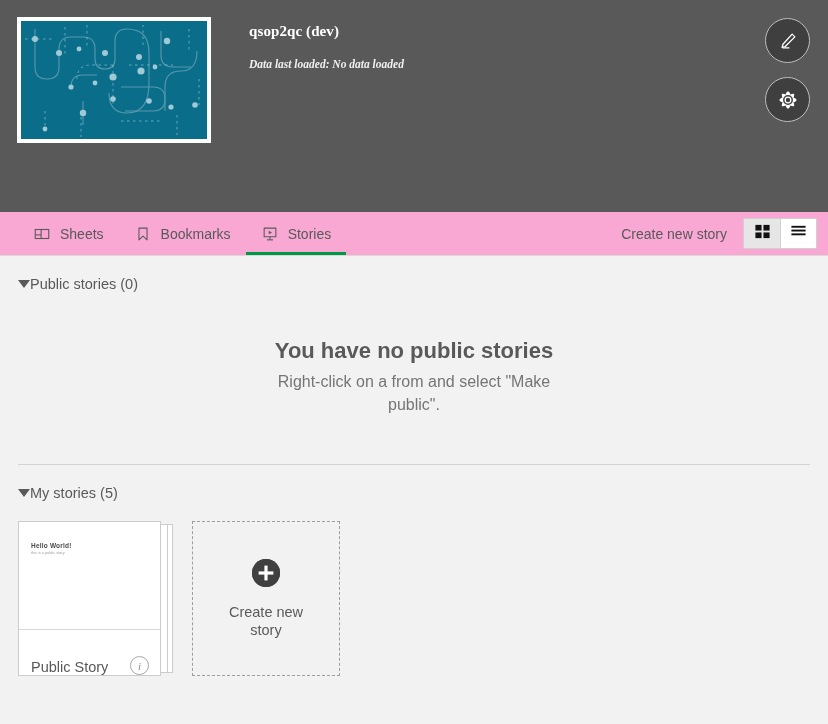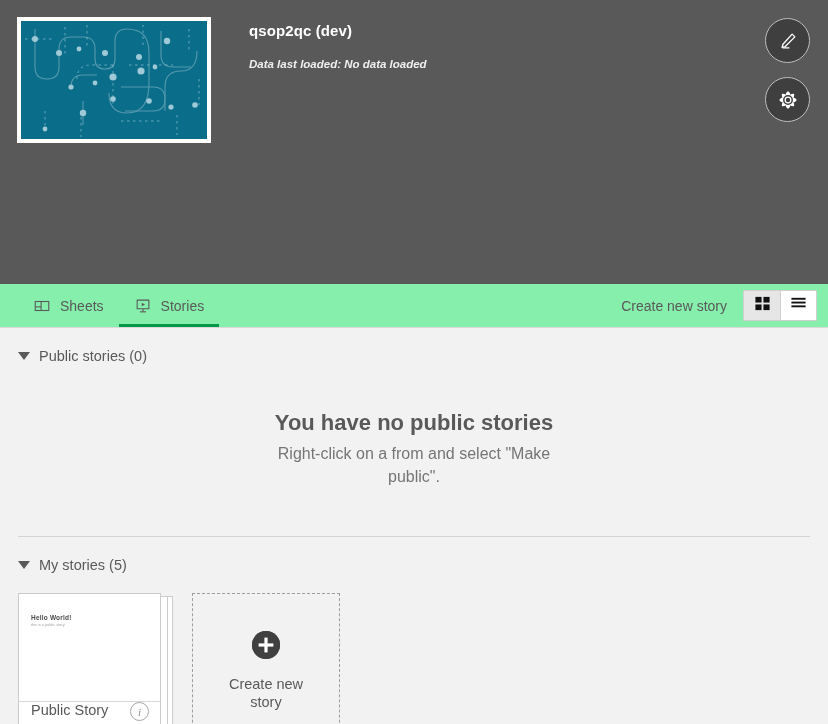--- a/index.html
+++ b/index.html
@@ -9,24 +9,25 @@
     height: 724px;
     overflow: hidden;
     font-family: "Liberation Sans", sans-serif;
     background: #f2f2f2;
   }
 
   
   .app-header {
     position: relative;
     width: 828px;
-    height: 284px;
+    height: 212px;
     background: #595959;
     padding: 17px 16px 0 17px;
     display: flex;
+    font-family: Liberation Serif, serif;
   }
 
   .thumb-frame {
     width: 194px;
     height: 126px;
     background: #ffffff;
     padding: 4px;
     flex: 0 0 auto;
   }
   .thumb-inner {
@@ -84,21 +85,21 @@
     justify-content: center;
     cursor: pointer;
   }
   .round-btn svg { display: block; }
 
   
   .tabbar {
     position: relative;
     width: 828px;
     height: 44px;
-    background: #86efac;
+    background: #f9a8d4;
     border-bottom: 1px solid #d9d9d9;
     display: flex;
     align-items: stretch;
   }
   .tabs { display: flex; align-items: stretch; padding-left: 18px; }
   .tab {
     display: flex;
     align-items: center;
     gap: 9px;
     padding: 0 15px;
@@ -149,21 +150,20 @@
   .content {
     width: 828px;
     height: 458px;
     background: #f2f2f2;
     overflow: hidden;
   }
 
   .section-head {
     display: flex;
     align-items: center;
-    gap: 9px;
     padding: 20px 0 0 18px;
     cursor: pointer;
   }
   .caret {
     width: 0; height: 0;
     border-left: 6px solid transparent;
     border-right: 6px solid transparent;
     border-top: 8px solid #595959;
   }
   .section-title {
@@ -245,21 +245,21 @@
     position: absolute;
     left: 12px;
     top: 29px;
     font-size: 3.6px;
     color: #9a9a9a;
     letter-spacing: .1px;
   }
   .story-footer {
     height: 45px;
     display: flex;
-    align-items: flex-start;
+    align-items: flex-end;
     justify-content: space-between;
     padding: 0 11px 0 12px;
   }
   .story-name {
     font-size: 14.5px;
     color: #595959;
     white-space: nowrap;
     overflow: hidden;
     text-overflow: ellipsis;
   }
@@ -404,20 +404,29 @@
         <svg width="18" height="18" viewBox="0 0 20 20" fill="none" stroke="#595959" stroke-width="1.2">
           <rect x="2.5" y="5" width="15" height="10"></rect>
           <path d="M2.5 11 H9"></path>
           <path d="M9 5 V15"></path>
         </svg>
       </span>
       <span>Sheets</span>
       <span class="tab-underline"></span>
     </div>
 
+    <div class="tab">
+      <span class="tab-icon">
+        <svg width="18" height="18" viewBox="0 0 20 20" fill="none" stroke="#595959" stroke-width="1.2" stroke-linejoin="round">
+          <path d="M5.5 3.5 H14.5 V16.5 L10 12.4 L5.5 16.5 Z"></path>
+        </svg>
+      </span>
+      <span>Bookmarks</span>
+      <span class="tab-underline"></span>
+    </div>
 
     <div class="tab active">
       <span class="tab-icon">
         <svg width="18" height="18" viewBox="0 0 20 20" fill="none" stroke="#595959" stroke-width="1.2" stroke-linejoin="round">
           <rect x="3.5" y="3.5" width="13" height="9.5"></rect>
           <path d="M8.6 6.3 L12.2 8.3 L8.6 10.3 Z" fill="#595959" stroke="none"></path>
           <path d="M10 13 V16.5"></path>
           <path d="M6.6 16.5 H13.4"></path>
         </svg>
       </span>

